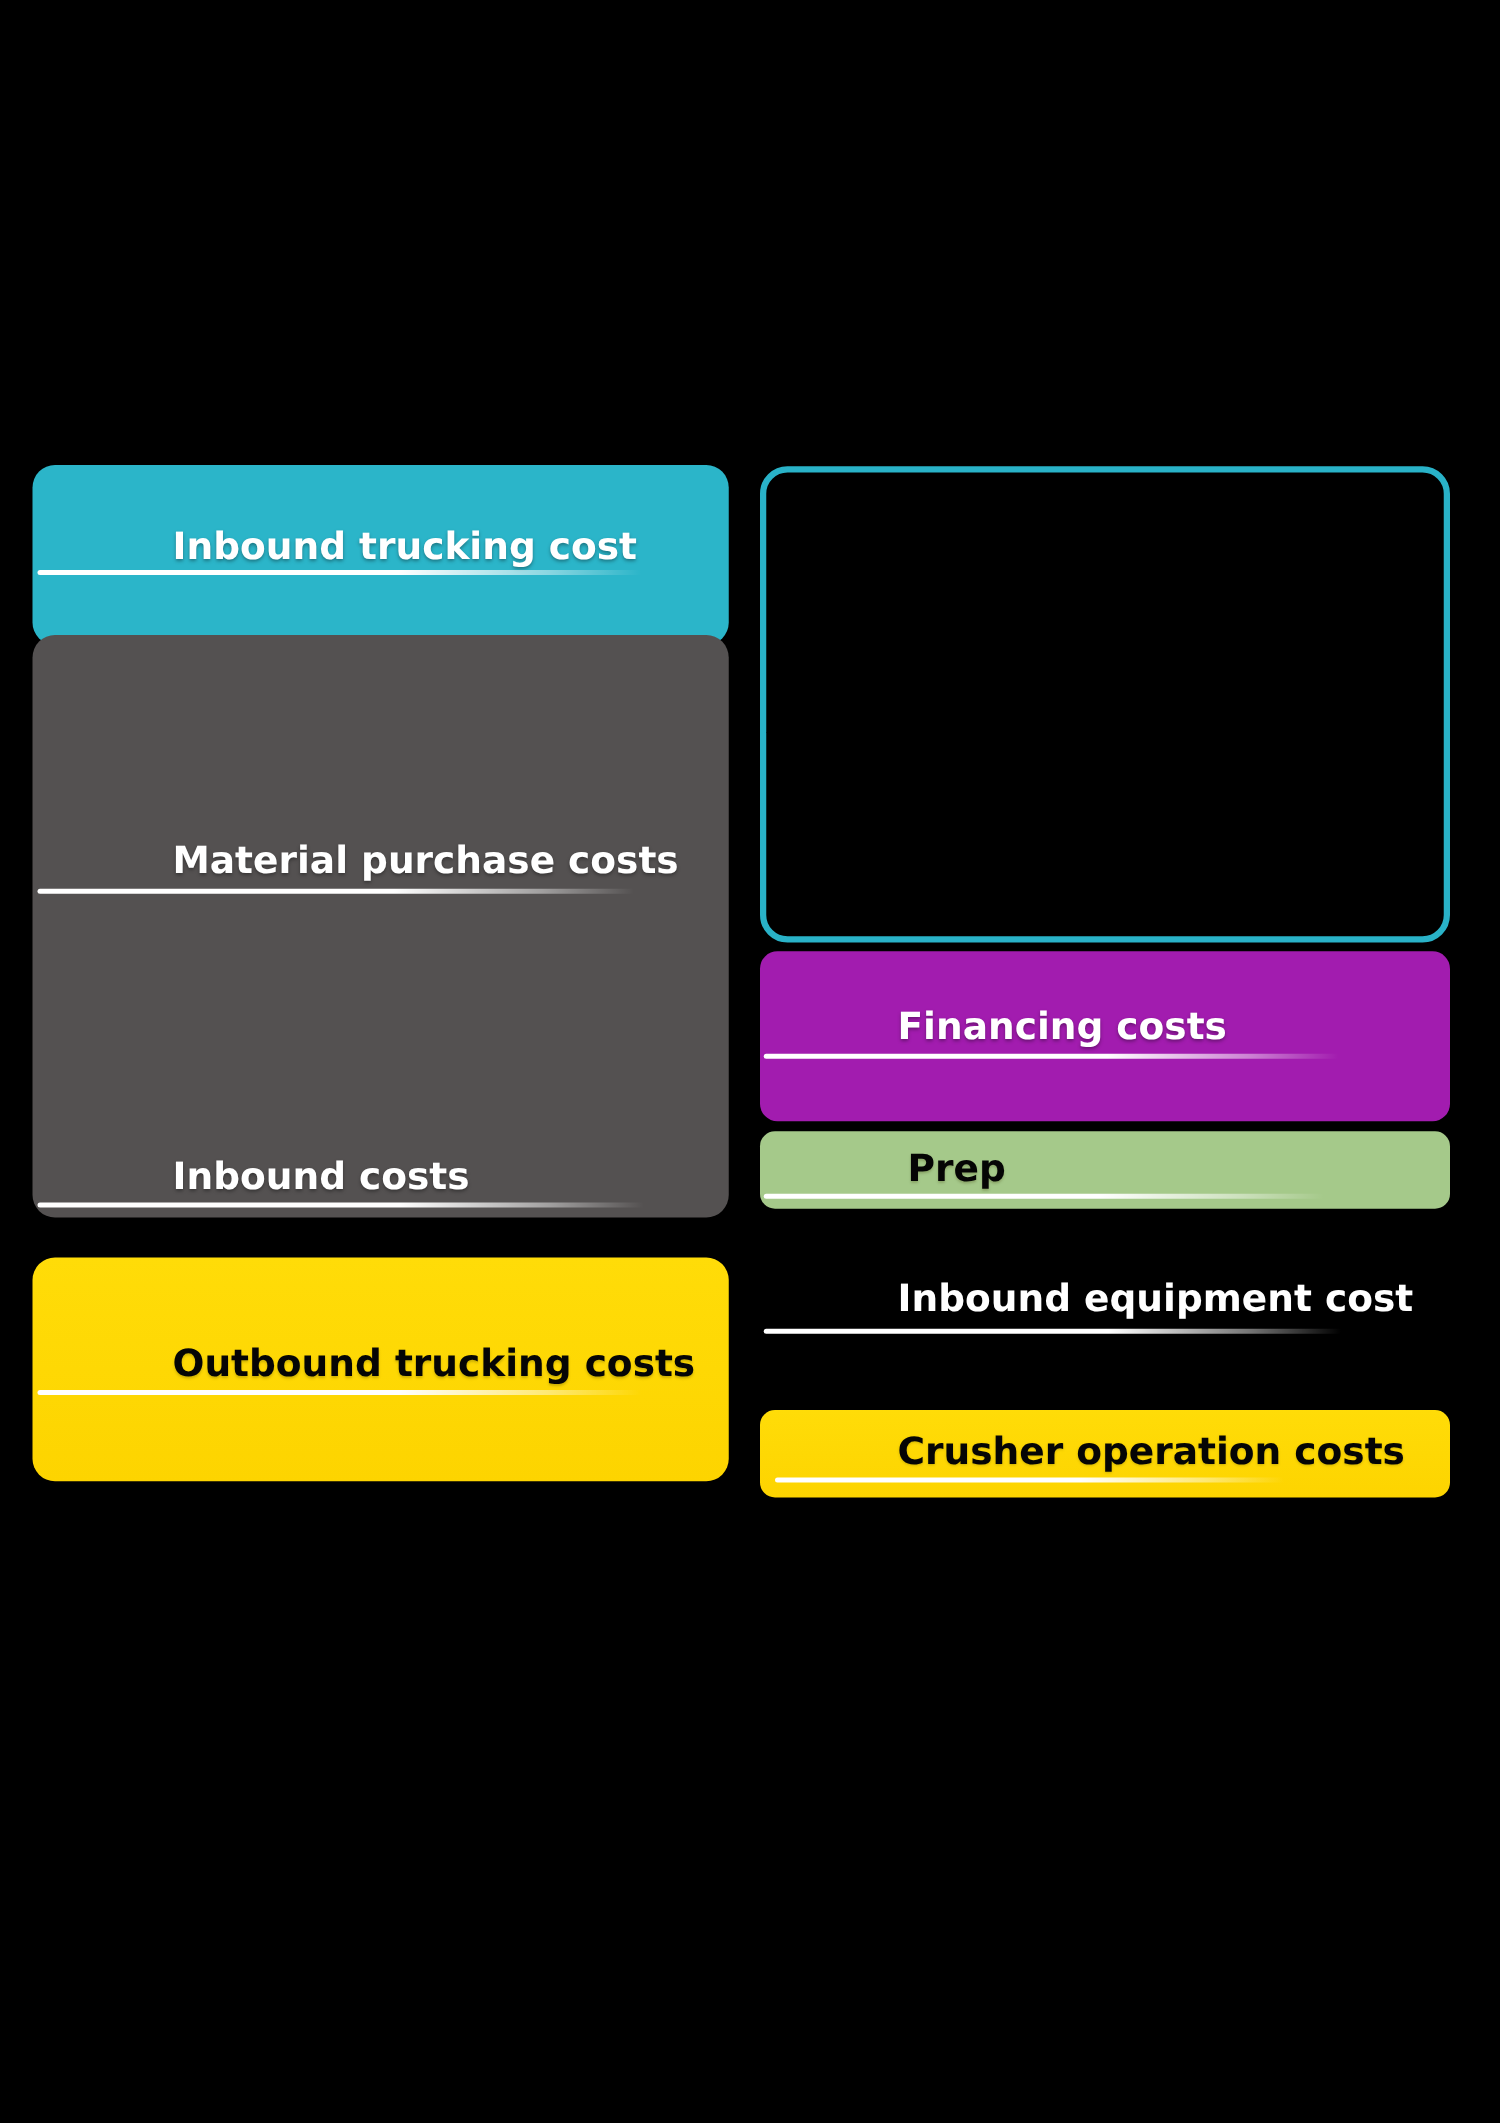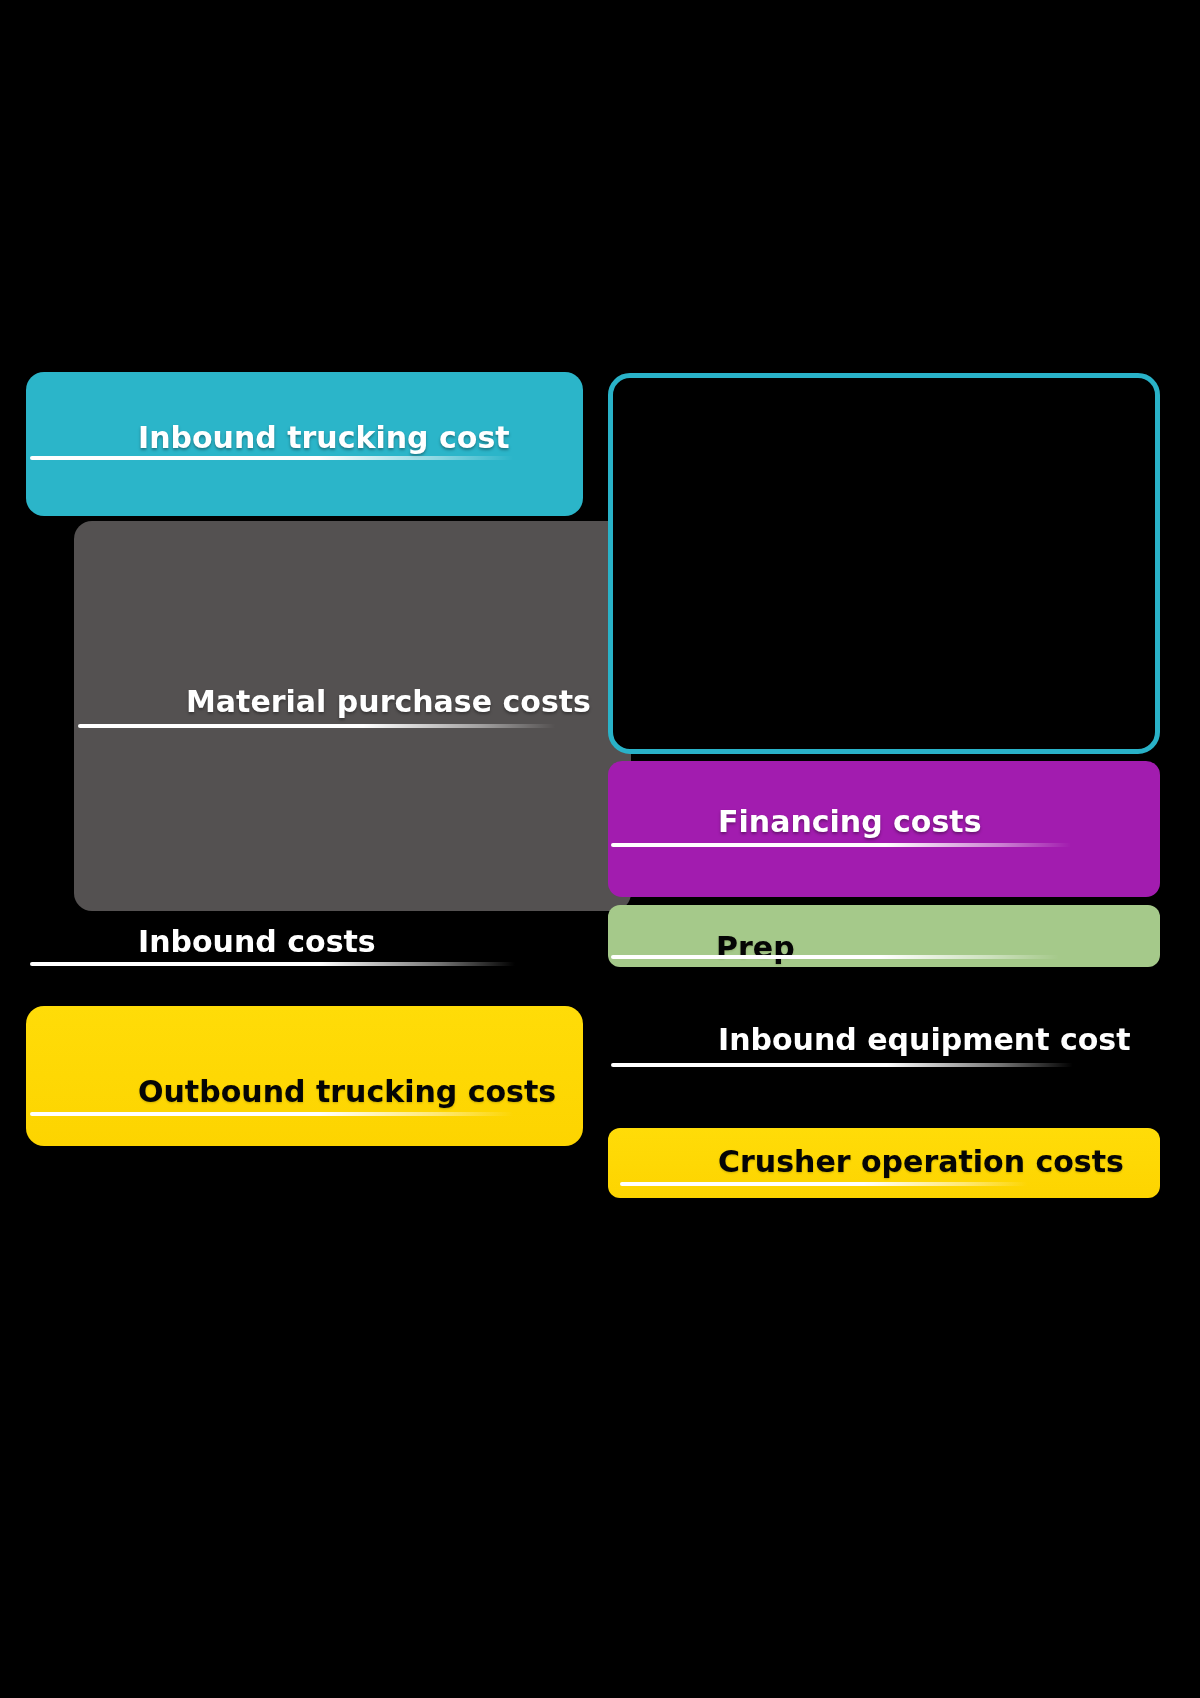--- a/index.html
+++ b/index.html
@@ -43,29 +43,29 @@
       rgba(255,255,255,0.45) 82%,
       rgba(255,255,255,0) 97%);
   }
 
   
   .lc { left: 26px; width: 557px; }
   #inbound-box   { top: 372px;  height: 144px; background: #2bb5c9; }
   #inbound-box .label     { left: 112px; top: 48px; }
   #inbound-box .underline { left: 4px;  top: 84px;  width: 498px; }
 
-  #material-box  { top: 521px;  height: 390px; background: #545151; margin-left: 48px; }
+  #material-box  { top: 508px;  height: 466px; background: #545151; }
   #material-box .label     { left: 112px; top: 163px; }
   #material-box .underline { left: 4px;  top: 203px; width: 492px; }
 
   #dumping-item  { top: 906px;  height: 70px; background: transparent; }
   #dumping-item .label     { left: 112px; top: 18px; }
   #dumping-item .underline { left: 4px;  top: 56px;  width: 500px; }
 
-  #outbound-box  { top: 1006px; height: 140px; background: linear-gradient(#ffdc08, #fdd400); }
+  #outbound-box  { top: 1006px; height: 179px; background: linear-gradient(#ffdc08, #fdd400); }
   #outbound-box .label     { left: 112px; top: 68px; }
   #outbound-box .underline { left: 4px;  top: 106px; width: 498px; }
 
   
   .rc { left: 608px; width: 552px; }
   #detail-panel {
     top: 373px; height: 381px;
     background: #000000;
     border: 5px solid #29b2c8;
     border-radius: 22px;
@@ -77,21 +77,21 @@
     border-top: 6px solid transparent;
     border-bottom: 6px solid transparent;
     border-right: 9px solid #000000;
   }
 
   #financing-box { top: 761px;  height: 136px; background: #a21caf; border-radius: 14px; }
   #financing-box .label     { left: 110px; top: 43px; }
   #financing-box .underline { left: 3px;  top: 82px;  width: 474px; }
 
   #prep-box      { top: 905px;  height: 62px;  background: #a5c98a; }
-  #prep-box .label     { left: 108px; top: 13px; margin-top: 12px; }
+  #prep-box .label     { left: 118px; top: 13px; }
   #prep-box .underline { left: 3px;  top: 50px;  width: 462px; }
 
   #support-item  { top: 1004px; height: 70px;  background: transparent; }
   #support-item .label     { left: 110px; top: 18px; }
   #support-item .underline { left: 3px;  top: 59px;  width: 476px; }
 
   #crusher-box   { top: 1128px; height: 70px;  background: linear-gradient(#ffdc08, #fdd400); }
   #crusher-box .label     { left: 110px; top: 16px; }
   #crusher-box .underline { left: 12px; top: 54px;  width: 420px; }
 </style>

